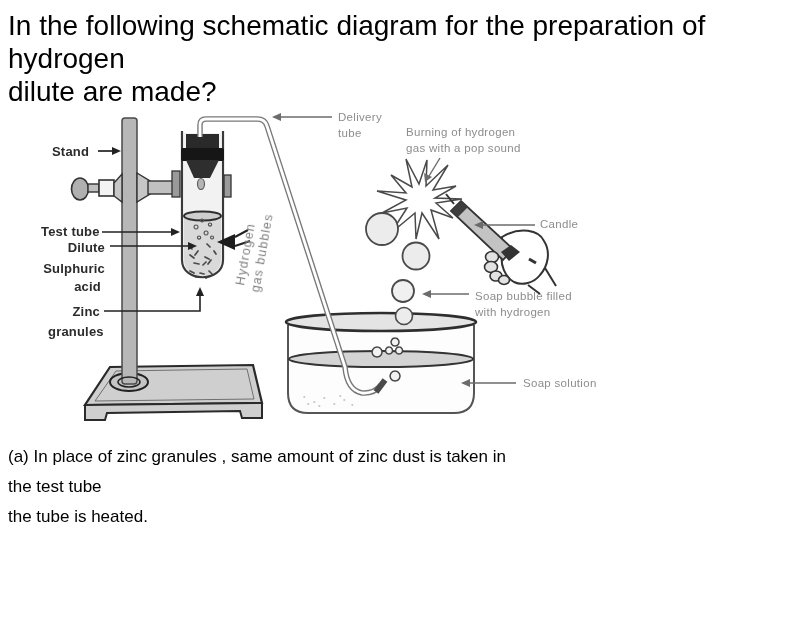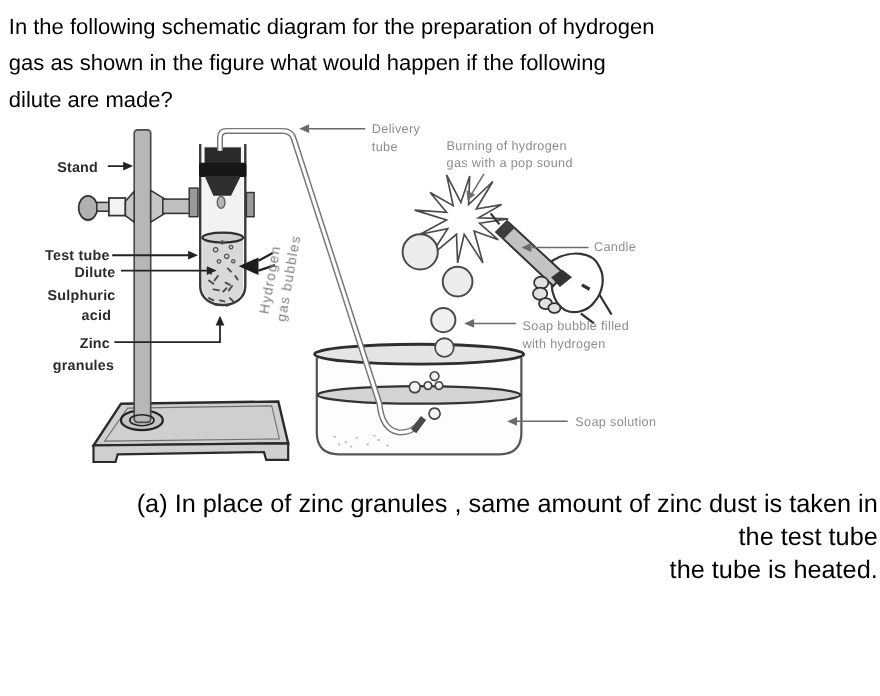--- a/index.html
+++ b/index.html
@@ -1,33 +1,32 @@
 <!DOCTYPE html>
 <html><head>
 <meta charset="utf-8">
 <style>
   html,body{margin:0;padding:0;background:#fff;}
   .page{position:relative;width:800px;height:633px;background:#ffffff;overflow:hidden;
         font-family:"Liberation Sans", sans-serif;color:#000;}
-  .qtext{position:absolute;left:8px;top:9px;width:790px;font-size:20px;line-height:33px;color:#010101;}
-  .opts{position:absolute;left:8px;top:442px;width:790px;font-size:23px;line-height:30px;color:#010101;text-align:right;}
+  .qtext{position:absolute;left:8px;top:9px;width:790px;font-size:28px;line-height:33px;color:#010101;}
+  .opts{position:absolute;left:8px;top:442px;width:790px;font-size:17px;line-height:30px;color:#010101;}
   .diagram{position:absolute;left:40px;top:105px;width:620px;height:335px;}
   svg text{font-family:"Liberation Sans", sans-serif;}
   .lbl-dark{font-size:13px;font-weight:bold;fill:#2b2b2b;filter:blur(.35px);letter-spacing:.2px;}
   .lbl-gray{font-size:11.5px;fill:#8d8d8d;filter:blur(.25px);letter-spacing:.3px;}
   .lbl-rot{font-size:12.5px;fill:#7f7f7f;filter:blur(.25px);letter-spacing:1.1px;}
 </style>
 </head>
 <body>
 
 <div class="page">
 
   <div class="qtext">
     <div>In the following schematic diagram for the preparation of hydrogen</div>
-    <div>gas as shown in the figure what would happen if the following</div>
     <div>dilute are made?</div>
   </div>
 
   <div class="diagram">
     <svg width="620" height="335" viewBox="0 0 620 335">
 
       <g>
         <polygon points="70,262 213,260 222,298 45,300" fill="#cfcfcf" stroke="#2a2a2a" stroke-width="2.2"></polygon>
         <polygon points="76,266 207,264 214,294 55,296" fill="none" stroke="#6f6f6f" stroke-width="1"></polygon>
         <path d="M45,300 L222,298 L222,313 L202,313 L200,306 L67,308 L65,315 L45,315 Z" fill="#cfcfcf" stroke="#2a2a2a" stroke-width="2"></path>

